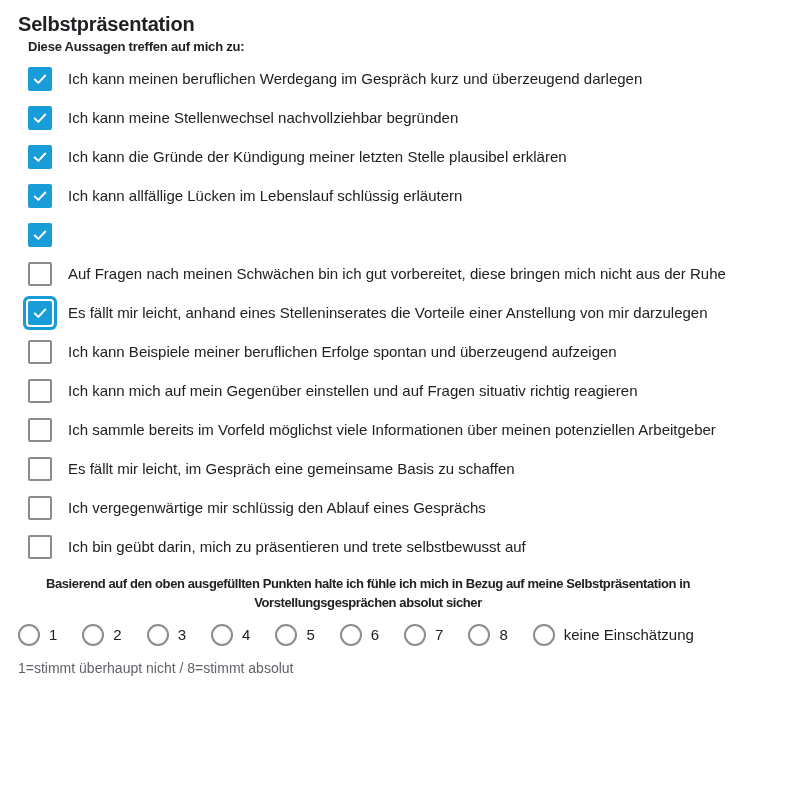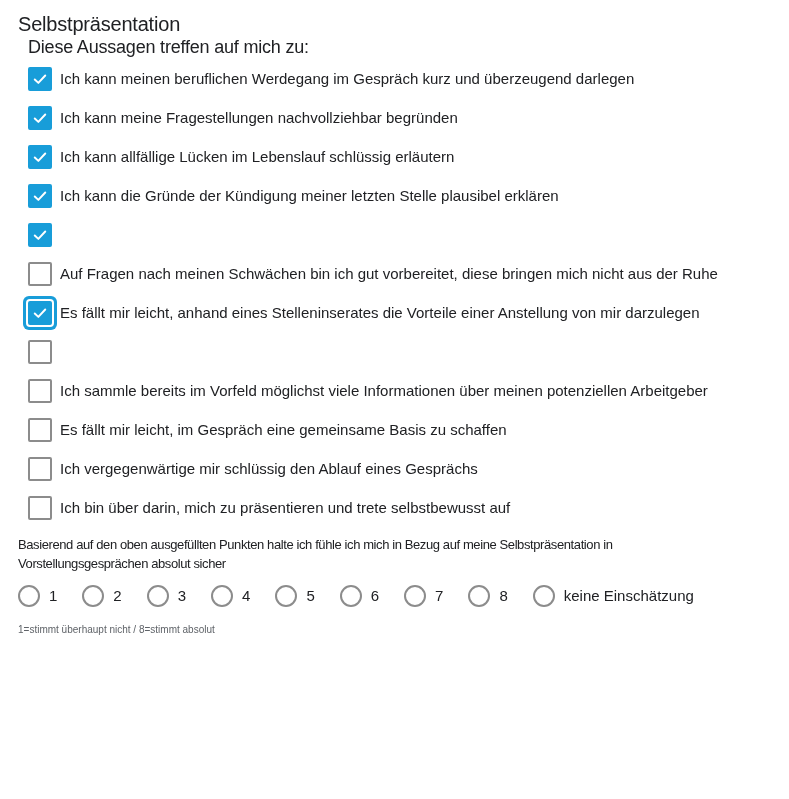--- a/index.html
+++ b/index.html
@@ -14,37 +14,37 @@
     width: 789px;
     min-height: 799px;
     font-family: "Liberation Sans", sans-serif;
     color: var(--text);
   }
   .page { padding: 12px 18px 0 18px; }
 
   h1.page-title {
     font-size: 20px;
     line-height: 24px;
-    font-weight: normal;
+    font-weight: bold;
     letter-spacing: -0.2px;
     margin: 0 0 3px 0;
   }
   .subtitle {
-    font-size: 18px;
+    font-size: 13px;
     line-height: 16px;
-    font-weight: normal;
+    font-weight: bold;
     letter-spacing: -0.2px;
     margin: 0 0 12px 10px;
   }
 
   .checklist { margin-left: 10px; }
   .row {
     display: flex;
     align-items: flex-start;
-    gap: 8px;
+    gap: 16px;
     margin-bottom: 15px;
   }
   .checkbox {
     width: 24px;
     height: 24px;
     flex: none;
     border: 2px solid var(--control-border);
     border-radius: 2px;
     background: #fff;
     display: flex;
@@ -61,24 +61,25 @@
   .checkbox svg { width: 18px; height: 18px; display: block; }
   .row-label {
     font-size: 15px;
     line-height: 24px;
     max-width: 700px;
   }
 
   .rating-label {
     font-size: 13px;
     line-height: 19px;
-    font-weight: normal;
+    font-weight: bold;
     letter-spacing: -0.4px;
     max-width: 700px;
     margin: 8px 0 12px 0;
+    text-align: center;
   }
   .radio-row {
     display: flex;
     align-items: center;
     gap: 25px;
     margin: 0 0 14px 0;
   }
   .radio-group {
     display: flex;
     align-items: center;
@@ -89,21 +90,21 @@
     width: 22px;
     height: 22px;
     flex: none;
     border: 2px solid var(--control-border);
     border-radius: 50%;
     background: #fff;
   }
   .radio-label { font-size: 15px; line-height: 22px; }
 
   .scale-hint {
-    font-size: 10px;
+    font-size: 14px;
     line-height: 17px;
     color: var(--hint);
     padding-bottom: 8px;
   }
 </style>
 </head>
 <body>
 
 <div class="page">
   <h1 class="page-title">Selbstpräsentation</h1>
@@ -118,87 +119,92 @@
         </span>
     <span class="row-label">Ich kann meinen beruflichen Werdegang im Gespräch kurz und überzeugend darlegen</span>
   </div>
 
   <div class="row">
     <span class="checkbox checked">
           <svg viewBox="0 0 24 24">
             <path d="M5 12.6 L9.8 17.2 L19 7.3" fill="none" stroke="#fff" stroke-width="2.6" stroke-linecap="round" stroke-linejoin="round"></path>
           </svg>
         </span>
-    <span class="row-label">Ich kann meine Fragestellungen nachvollziehbar begründen</span>
+    <span class="row-label">Ich kann meine Stellenwechsel nachvollziehbar begründen</span>
+  </div>
+
+  <div class="row">
+    <span class="checkbox checked">
+          <svg viewBox="0 0 24 24">
+            <path d="M5 12.6 L9.8 17.2 L19 7.3" fill="none" stroke="#fff" stroke-width="2.6" stroke-linecap="round" stroke-linejoin="round"></path>
+          </svg>
+        </span>
+    <span class="row-label">Ich kann die Gründe der Kündigung meiner letzten Stelle plausibel erklären</span>
   </div>
 
   <div class="row">
     <span class="checkbox checked">
           <svg viewBox="0 0 24 24">
             <path d="M5 12.6 L9.8 17.2 L19 7.3" fill="none" stroke="#fff" stroke-width="2.6" stroke-linecap="round" stroke-linejoin="round"></path>
           </svg>
         </span>
     <span class="row-label">Ich kann allfällige Lücken im Lebenslauf schlüssig erläutern</span>
   </div>
 
   <div class="row">
     <span class="checkbox checked">
           <svg viewBox="0 0 24 24">
             <path d="M5 12.6 L9.8 17.2 L19 7.3" fill="none" stroke="#fff" stroke-width="2.6" stroke-linecap="round" stroke-linejoin="round"></path>
           </svg>
         </span>
-    <span class="row-label">Ich kann die Gründe der Kündigung meiner letzten Stelle plausibel erklären</span>
-  </div>
-
-  <div class="row">
-    <span class="checkbox checked">
-          <svg viewBox="0 0 24 24">
-            <path d="M5 12.6 L9.8 17.2 L19 7.3" fill="none" stroke="#fff" stroke-width="2.6" stroke-linecap="round" stroke-linejoin="round"></path>
-          </svg>
-        </span>
   </div>
 
   <div class="row">
     <span class="checkbox"></span>
     <span class="row-label">Auf Fragen nach meinen Schwächen bin ich gut vorbereitet, diese bringen mich nicht aus der Ruhe</span>
   </div>
 
   <div class="row">
     <span class="checkbox checked focused">
           <svg viewBox="0 0 24 24">
             <path d="M5 12.6 L9.8 17.2 L19 7.3" fill="none" stroke="#fff" stroke-width="2.6" stroke-linecap="round" stroke-linejoin="round"></path>
           </svg>
         </span>
     <span class="row-label">Es fällt mir leicht, anhand eines Stelleninserates die Vorteile einer Anstellung von mir darzulegen</span>
   </div>
 
   <div class="row">
     <span class="checkbox"></span>
-  </div>
-
+    <span class="row-label">Ich kann Beispiele meiner beruflichen Erfolge spontan und überzeugend aufzeigen</span>
+  </div>
+
+  <div class="row">
+    <span class="checkbox"></span>
+    <span class="row-label">Ich kann mich auf mein Gegenüber einstellen und auf Fragen situativ richtig reagieren</span>
+  </div>
 
   <div class="row">
     <span class="checkbox"></span>
     <span class="row-label">Ich sammle bereits im Vorfeld möglichst viele Informationen über meinen potenziellen Arbeitgeber</span>
   </div>
 
   <div class="row">
     <span class="checkbox"></span>
     <span class="row-label">Es fällt mir leicht, im Gespräch eine gemeinsame Basis zu schaffen</span>
   </div>
 
 
   <div class="row">
     <span class="checkbox"></span>
     <span class="row-label">Ich vergegenwärtige mir schlüssig den Ablauf eines Gesprächs</span>
   </div>
 
   <div class="row">
     <span class="checkbox"></span>
-    <span class="row-label">Ich bin über darin, mich zu präsentieren und trete selbstbewusst auf</span>
+    <span class="row-label">Ich bin geübt darin, mich zu präsentieren und trete selbstbewusst auf</span>
   </div>
 </div>
 
   <div class="rating-label">Basierend auf den oben ausgefüllten Punkten halte ich fühle ich mich in Bezug auf meine Selbstpräsentation in Vorstellungsgesprächen absolut sicher</div>
   <div class="radio-row" id="radio-row">
   <label class="radio-group">
     <span class="radio"></span>
     <span class="radio-label">1</span>
   </label>
 

